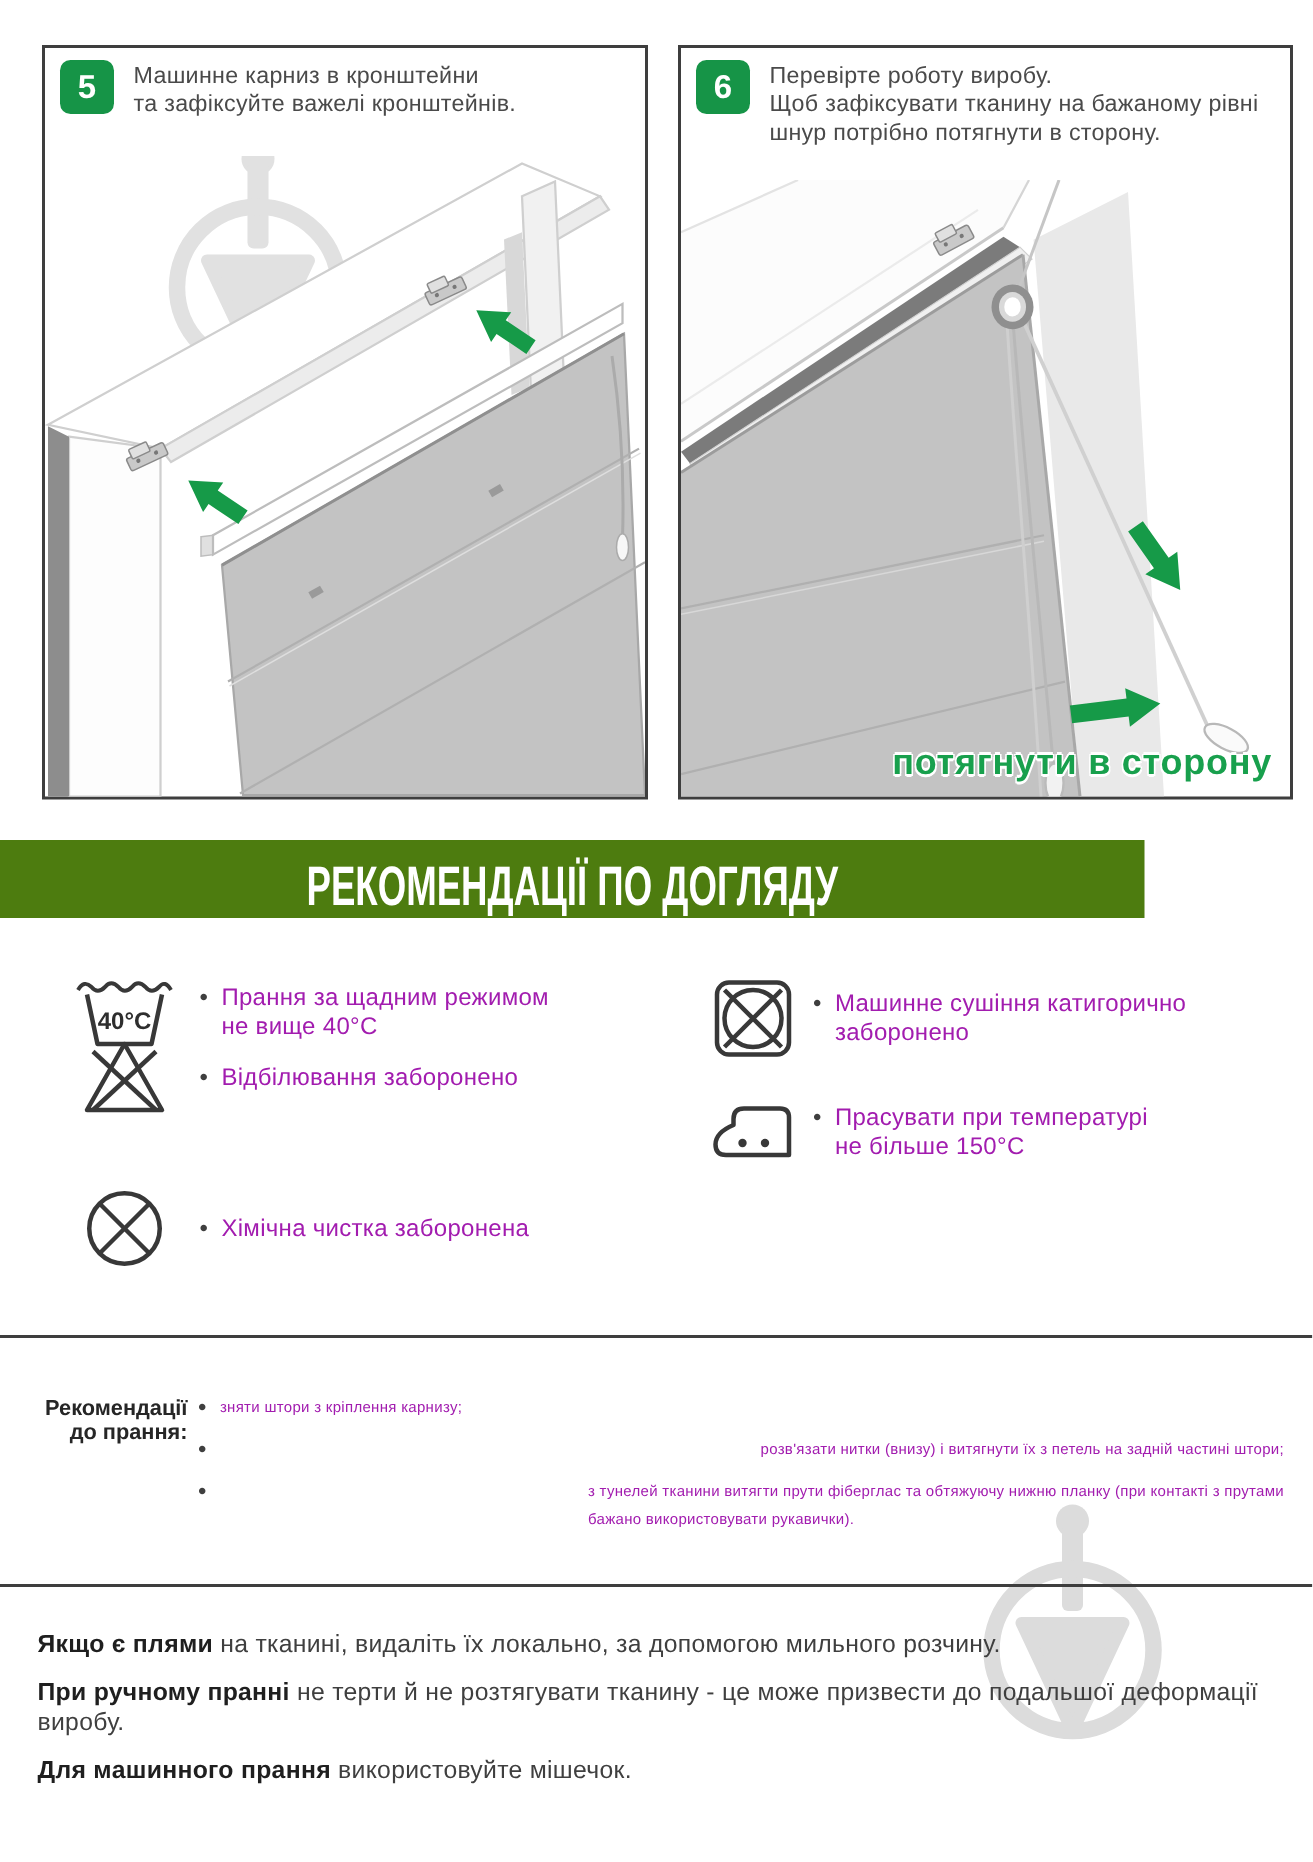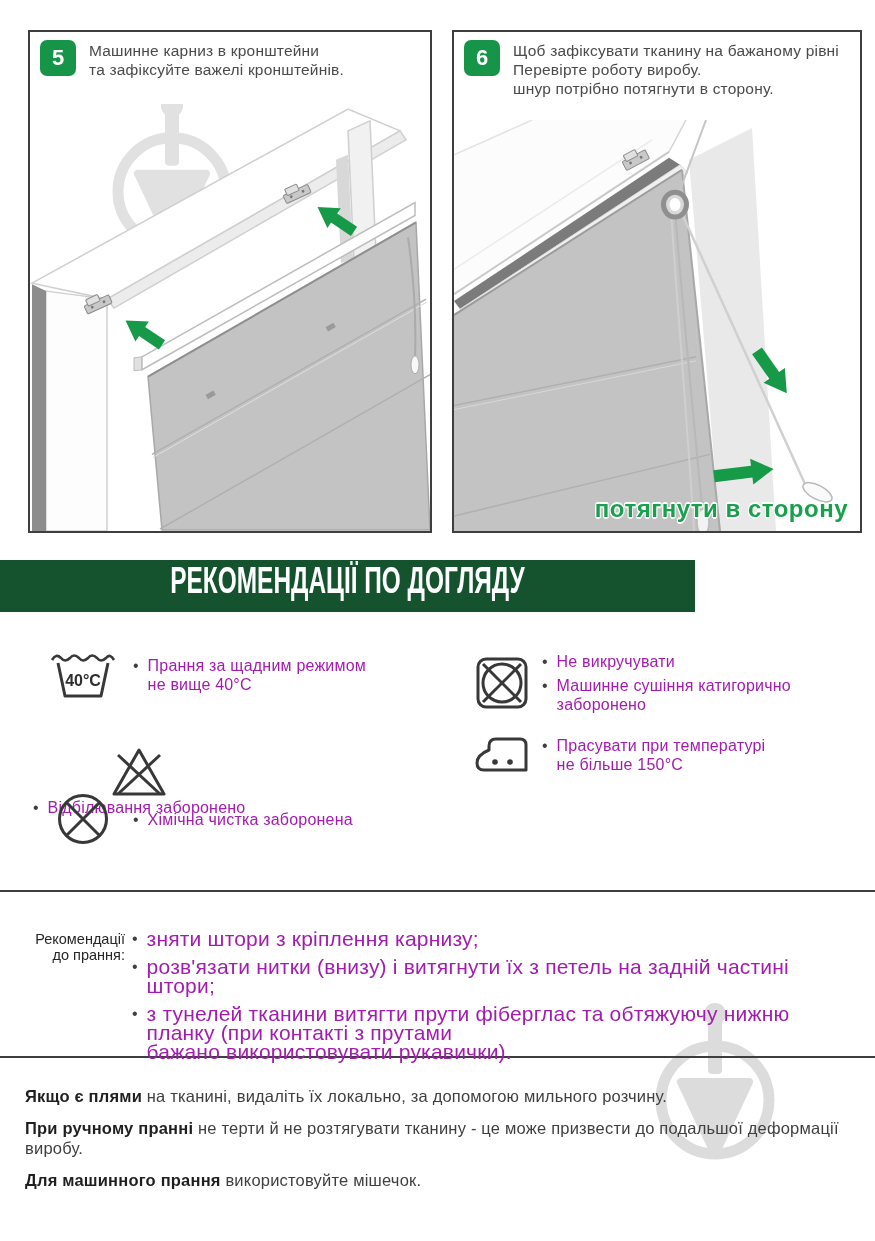--- a/index.html
+++ b/index.html
@@ -16,46 +16,46 @@
   .step-lines{font-size:15.5px;line-height:1.22;color:#4a4a4a;padding-top:2px;letter-spacing:.2px;}
   .illus{position:absolute;left:0;right:0;bottom:0;z-index:1;}
   .panel5 .illus{top:72px;}
   .panel6 .illus{top:88px;}
   .illus svg{width:100%;height:100%;display:block;}
   .annotation{position:absolute;right:12px;bottom:8px;z-index:4;font-size:24px;font-weight:bold;color:#18a04d;
       letter-spacing:.5px;white-space:nowrap;
       text-shadow:-1px -1px 0 #fff,1px -1px 0 #fff,-1px 1px 0 #fff,1px 1px 0 #fff,0 2px 0 #fff,0 -2px 0 #fff;}
 
   
-  .banner{position:absolute;left:0;top:560px;width:695px;height:52px;background:#14532d;
-          display:flex;align-items:flex-start;justify-content:center;}
+  .banner{position:absolute;left:0;top:560px;width:763px;height:52px;background:#4d7c0f;
+          display:flex;align-items:flex-end;justify-content:center;}
   .banner-title{color:#ffffff;font-size:37px;font-weight:bold;transform:scaleX(.66);white-space:nowrap;}
 
   
   .care-item{position:absolute;display:flex;align-items:center;}
   .care-icon{flex:0 0 auto;display:flex;justify-content:center;align-items:center;}
   .care-left .care-icon{width:100px;}
   .care-right .care-icon{width:80px;}
   .bullet{display:flex;align-items:flex-start;}
   .bullet + .bullet{margin-top:5px;justify-content:space-between;}
   .dot{flex:0 0 auto;margin-right:9px;}
   .dot::before{content:"•";font-size:16px;line-height:19px;color:#3f3f3f;}
   .blines > div{font-size:16px;line-height:19px;color:#a21caf;letter-spacing:.2px;}
 
   
   .divider{position:absolute;left:0;width:875px;border-top:2px solid #3e3e3e;z-index:2;}
   .divider1{top:890px;}
   .divider2{top:1056px;}
 
   
   .rec-label{position:absolute;left:22px;top:931px;width:103px;text-align:right;
-             font-weight:normal;font-size:14.5px;line-height:16px;color:#262626;z-index:2;}
+             font-weight:bold;font-size:14.5px;line-height:16px;color:#262626;z-index:2;}
   .rec-bullets{position:absolute;left:132px;top:929px;width:724px;z-index:2;}
   .rec-bullets .bullet{margin-top:0;margin-bottom:9px;}
-  .rec-bullets .blines > div{font-size:21px;line-height:19px;}
+  .rec-bullets .blines > div{font-size:10px;line-height:19px;}
 
   
   .notes{position:absolute;left:25px;top:1086px;width:838px;z-index:2;}
   .note{margin-bottom:12px;font-size:16.5px;line-height:20px;color:#3f3f3f;letter-spacing:.2px;}
   .note-bold{font-weight:bold;color:#1f1f1f;}
 
   
   .watermark-bottom{position:absolute;left:645px;top:1000px;width:140px;height:170px;z-index:1;}
 </style>
 </head>
@@ -122,22 +122,22 @@
           <polygon points="0,-5.5 24,-5.5 24,-12 44,0 24,12 24,5.5 0,5.5" transform="translate(132,242) rotate(-146)"></polygon>
         </g>
       </svg>
     </div>
   </div>
 
   <div class="panel panel6">
     <div class="panel-header">
       <div class="badge">6</div>
       <div class="step-lines">
+        <div>Перевірте роботу виробу.</div>
         <div>Щоб зафіксувати тканину на бажаному рівні</div>
-        <div>Перевірте роботу виробу.</div>
         <div>шнур потрібно потягнути в сторону.</div>
       </div>
     </div>
     <div class="illus">
       <svg viewBox="0 0 406 413" preserveAspectRatio="none">
 
         <polygon points="235,40 298,8 322,413 266,413" fill="#e9e9e9"></polygon>
 
         <g>
           <polygon points="0,175 215,32 232,0 78,0 0,35" fill="#fcfcfc"></polygon>
@@ -220,21 +220,21 @@
       <div class="bullet">
         <span class="dot"></span>
         <div class="blines">
           <div>Прання за щадним режимом</div>
           <div>не вище 40°С</div>
         </div>
       </div>
     </div>
   </div>
 
-  <div class="care-item care-left" style="left:33px;top:746px;flex-direction:column;">
+  <div class="care-item care-left" style="left:33px;top:692px;">
     <span class="care-icon">
       <svg width="56" height="52" viewBox="0 0 56 52">
         <path d="M28,4 L53,48 L3,48 Z" fill="none" stroke="#383838" stroke-width="3" stroke-linejoin="round"></path>
         <line x1="7" y1="9" x2="49" y2="48" stroke="#383838" stroke-width="3"></line>
         <line x1="49" y1="9" x2="7" y2="48" stroke="#383838" stroke-width="3"></line>
       </svg>
     </span>
     <div class="blines-wrap">
       <div class="bullet">
         <span class="dot"></span>
@@ -269,26 +269,20 @@
         <rect x="3" y="3" width="48" height="48" rx="8" fill="none" stroke="#383838" stroke-width="3"></rect>
         <circle cx="27" cy="27" r="19" fill="none" stroke="#383838" stroke-width="3"></circle>
         <line x1="8" y1="8" x2="46" y2="46" stroke="#383838" stroke-width="3"></line>
         <line x1="46" y1="8" x2="8" y2="46" stroke="#383838" stroke-width="3"></line>
       </svg>
     </span>
     <div class="blines-wrap">
       <div class="bullet">
         <span class="dot"></span>
         <div class="blines">
-          <div>Не викручувати</div>
-        </div>
-      </div>
-      <div class="bullet">
-        <span class="dot"></span>
-        <div class="blines">
           <div>Машинне сушіння катигорично</div>
           <div>заборонено</div>
         </div>
       </div>
     </div>
   </div>
 
   <div class="care-item care-right" style="left:462px;top:734px;">
     <span class="care-icon">
       <svg width="58" height="42" viewBox="0 0 58 42">

